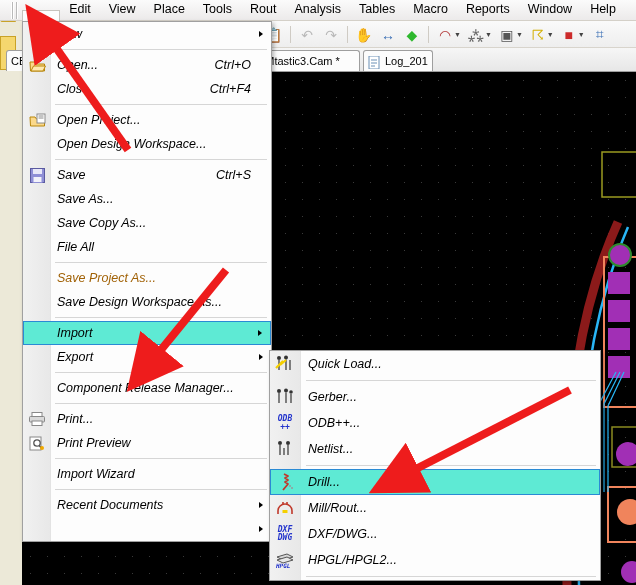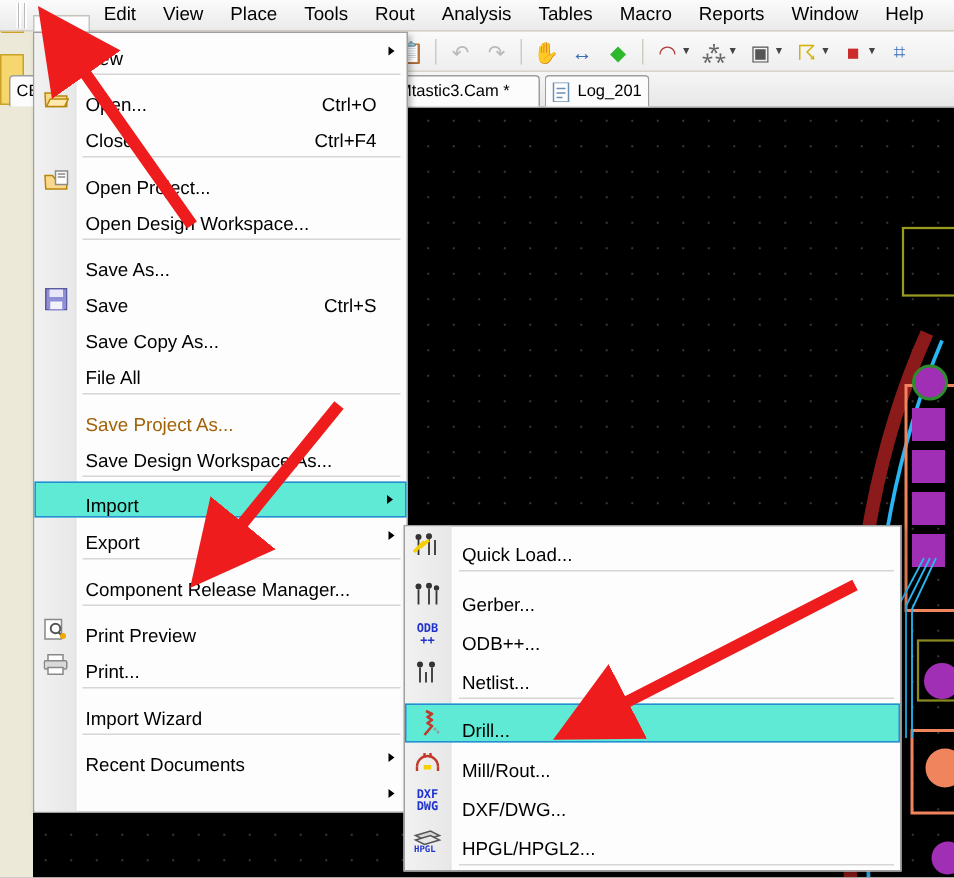--- a/index.html
+++ b/index.html
@@ -145,25 +145,26 @@
   }
   #file-menu { left: 22px; top: 21px; width: 250px; }
   .dd-gutter {
     position: absolute; left: 0; top: 0; bottom: 0; width: 27px;
     background: linear-gradient(to right, #f1f1f1, #e8e8e8);
     border-right: 1px solid #e3e3e3;
   }
   .dd-item {
     position: relative;
     height: 24px;
-    display: flex; align-items: flex-end;
+    display: flex; align-items: center;
     padding-left: 34px; padding-right: 6px;
     font-size: 12.5px; color: #000;
     box-sizing: border-box;
     white-space: nowrap;
+    font-style: italic;
   }
   .dd-item .lbl { flex: 1; }
   .dd-item .accel { color: #000; font-size: 12.5px; padding-right: 14px; }
   .dd-item .arrow {
     position: absolute; right: 8px; top: 50%; transform: translateY(-50%);
     width: 0; height: 0;
     border-left: 4px solid #000;
     border-top: 3.5px solid transparent;
     border-bottom: 3.5px solid transparent;
   }
@@ -373,34 +374,34 @@
               <line x1="9.5" y1="5" x2="14.5" y2="5" stroke="#8a8a8a"></line>
             </svg>
           </div>
           <span class="lbl">Open Project...</span>
         </div>
         <div class="dd-item">
           <span class="lbl">Open Design Workspace...</span>
         </div>
         <div class="dd-sep"></div>
         <div class="dd-item">
-          <span class="lbl">Save As...</span>
-        </div>
-        <div class="dd-item">
           <div class="dd-ico">
             <svg width="15" height="15">
               <rect x="0.5" y="0.5" width="14" height="14" fill="#8f8fd6" stroke="#5a5aa0"></rect>
               <rect x="3" y="1" width="9" height="5" fill="#e8e8f8"></rect>
               <rect x="3" y="8.5" width="9" height="6" fill="#f2f2fa" stroke="#8f8fd6"></rect>
             </svg>
           </div>
           <span class="lbl">Save</span>
           <span class="accel">Ctrl+S</span>
         </div>
         <div class="dd-item">
+          <span class="lbl">Save As...</span>
+        </div>
+        <div class="dd-item">
           <span class="lbl">Save Copy As...</span>
         </div>
         <div class="dd-item">
           <span class="lbl">File All</span>
         </div>
         <div class="dd-sep"></div>
         <div class="dd-item disabled">
           <span class="lbl">Save Project As...</span>
         </div>
         <div class="dd-item">
@@ -413,40 +414,40 @@
         </div>
         <div class="dd-item">
           <span class="lbl">Export</span>
           <span class="arrow"></span>
         </div>
         <div class="dd-sep"></div>
         <div class="dd-item">
           <span class="lbl">Component Release Manager...</span>
         </div>
         <div class="dd-sep"></div>
+        <div class="dd-item">
+          <div class="dd-ico">
+            <svg width="17" height="14">
+              <rect x="3" y="0.5" width="10" height="4" fill="#fff" stroke="#888"></rect>
+              <rect x="0.5" y="4.5" width="15" height="5.5" rx="1" fill="#d9d9d9" stroke="#888"></rect>
+              <rect x="3" y="9" width="10" height="4.5" fill="#fff" stroke="#888"></rect>
+            </svg>
+          </div>
+          <span class="lbl">Print...</span>
+        </div>
         <div class="dd-item">
           <div class="dd-ico">
             <svg width="16" height="15">
               <rect x="1" y="1" width="11" height="13" fill="#fff" stroke="#888"></rect>
               <circle cx="8" cy="7" r="3.2" fill="none" stroke="#555" stroke-width="1.3"></circle>
               <line x1="10" y1="9.5" x2="13" y2="12.5" stroke="#555" stroke-width="1.5"></line>
               <circle cx="13" cy="12" r="2" fill="#f0a800"></circle>
             </svg>
           </div>
           <span class="lbl">Print Preview</span>
-        </div>
-        <div class="dd-item">
-          <div class="dd-ico">
-            <svg width="17" height="14">
-              <rect x="3" y="0.5" width="10" height="4" fill="#fff" stroke="#888"></rect>
-              <rect x="0.5" y="4.5" width="15" height="5.5" rx="1" fill="#d9d9d9" stroke="#888"></rect>
-              <rect x="3" y="9" width="10" height="4.5" fill="#fff" stroke="#888"></rect>
-            </svg>
-          </div>
-          <span class="lbl">Print...</span>
         </div>
         <div class="dd-sep"></div>
         <div class="dd-item">
           <span class="lbl">Import Wizard</span>
         </div>
         <div class="dd-sep"></div>
         <div class="dd-item">
           <span class="lbl">Recent Documents</span>
           <span class="arrow"></span>
         </div>

